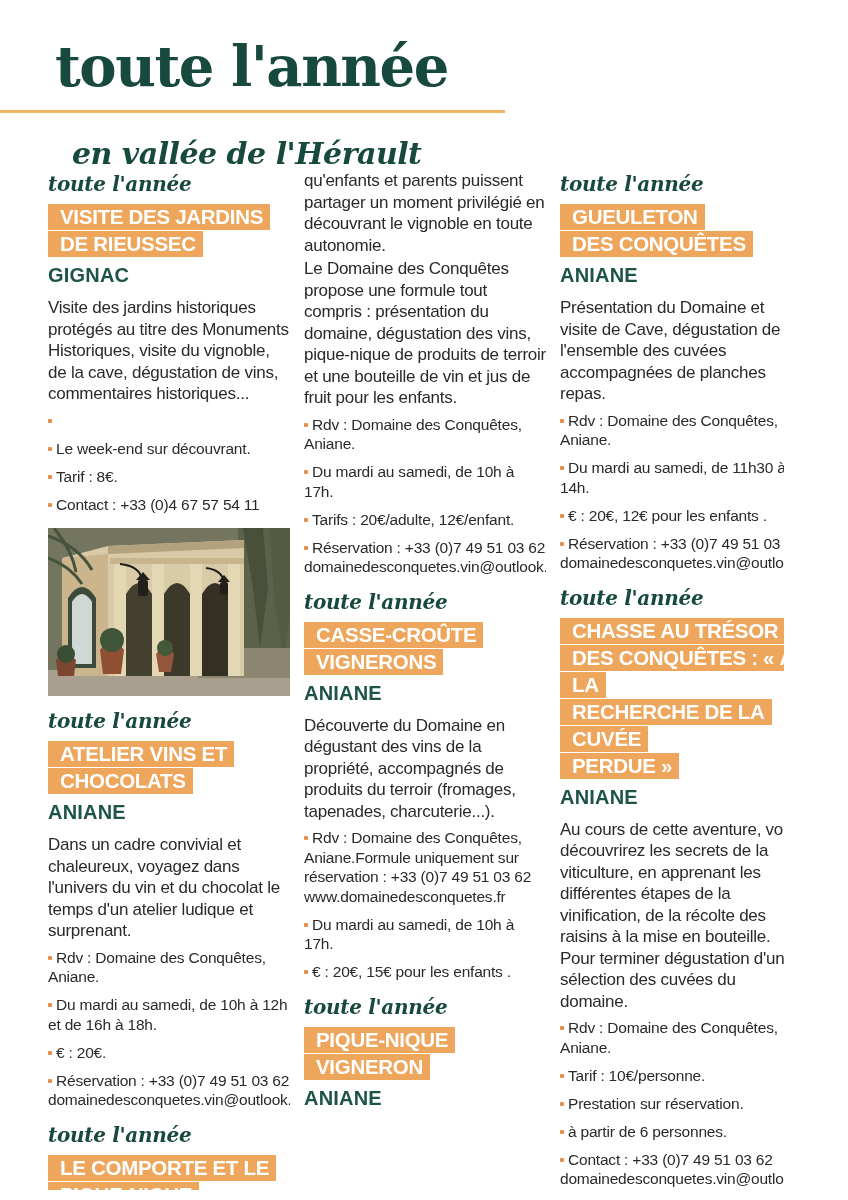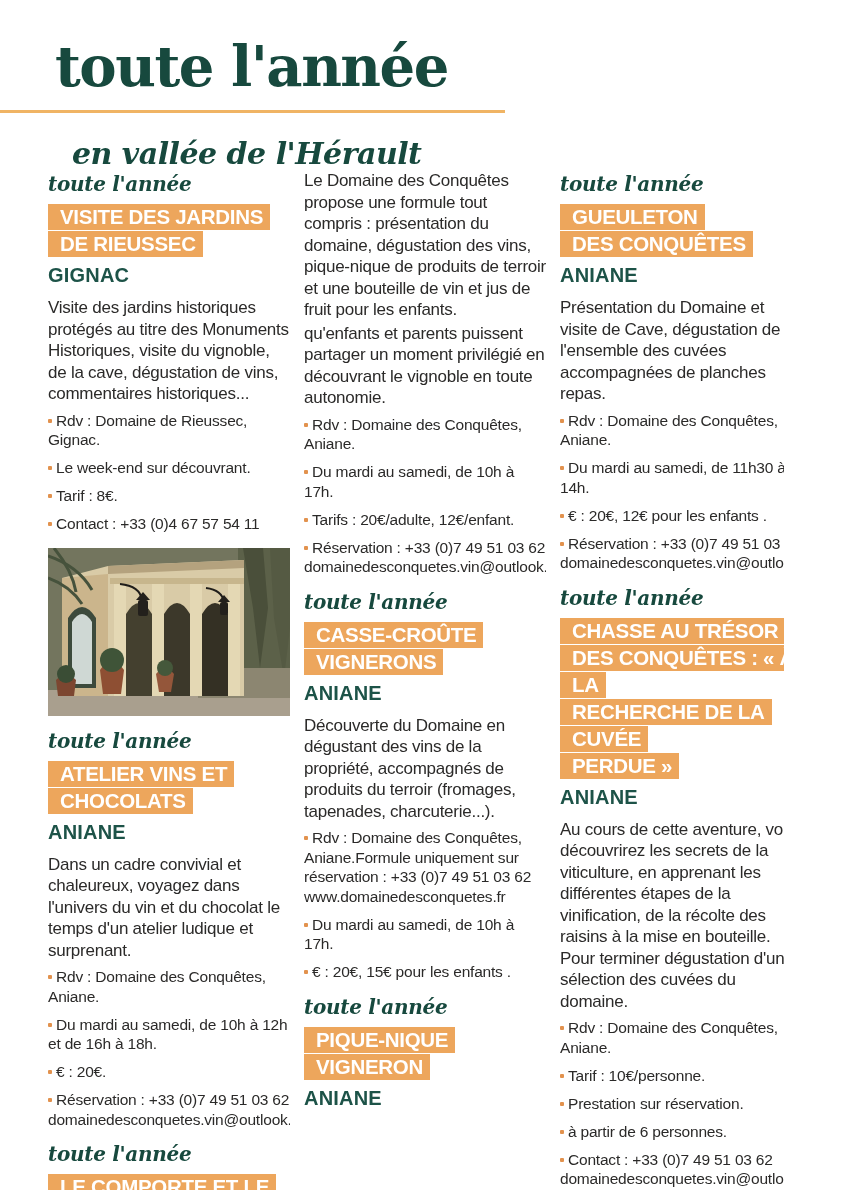--- a/index.html
+++ b/index.html
@@ -51,21 +51,21 @@
   <div id="rule-right" class="rule"></div>
   <h2 id="page-subtitle">en vallée de l'Hérault</h2>
 
   <div id="columns">
       <div class="col">
         <article class="event">
           <div class="kicker">toute l'année</div>
           <h3 class="title"><span class="hl">VISITE DES JARDINS<br>DE RIEUSSEC</span></h3>
           <div class="city">GIGNAC</div>
           <p class="body-p">Visite des jardins historiques protégés au titre des Monuments Historiques, visite du vignoble, de la cave, dégustation de vins, commentaires historiques...</p>
-          <div class="bullet"><span class="dot"></span><span class="btext">Rdv : Domaine de Rieussec, Gignac.</span></div>
+          <div class="bullet"><span class="dot"></span></div>
           <div class="bullet"><span class="dot"></span><span class="btext">Le week-end sur découvrant.</span></div>
           <div class="bullet"><span class="dot"></span><span class="btext">Tarif : 8€.</span></div>
           <div class="bullet"><span class="dot"></span><span class="btext">Contact : +33 (0)4 67 57 54 11</span></div>
         </article>
   <div class="photo">
     <svg width="242" height="168" viewBox="0 0 242 168" xmlns="http://www.w3.org/2000/svg">
 
       <rect x="0" y="0" width="242" height="168" fill="#73755e"></rect>
       <rect x="190" y="0" width="52" height="150" fill="#5c6149"></rect>
       <path d="M195 0 L205 60 L212 120 L220 60 L215 0 Z" fill="#4a4f3a"></path>
@@ -129,22 +129,22 @@
           <div class="bullet"><span class="dot"></span><span class="btext">€ : 20€.</span></div>
           <div class="bullet"><span class="dot"></span><span class="btext">Réservation : +33 (0)7 49 51 03 62<br>domainedesconquetes.vin@outlook.fr</span></div>
         </article>
         <article class="event">
           <div class="kicker">toute l'année</div>
           <h3 class="title"><span class="hl">LE COMPORTE ET LE<br>PIQUE-NIQUE VIGNERON</span></h3>
         </article>
       </div>
       <div class="col">
         <article class="event">
+          <p class="body-p">qu'enfants et parents puissent partager un moment privilégié en découvrant le vignoble en toute autonomie.</p>
           <p class="body-p">Le Domaine des Conquêtes propose une formule tout compris : présentation du domaine, dégustation des vins, pique-nique de produits de terroir et une bouteille de vin et jus de fruit pour les enfants.</p>
-          <p class="body-p">qu'enfants et parents puissent partager un moment privilégié en découvrant le vignoble en toute autonomie.</p>
           <div class="bullet"><span class="dot"></span><span class="btext">Rdv : Domaine des Conquêtes, Aniane.</span></div>
           <div class="bullet"><span class="dot"></span><span class="btext">Du mardi au samedi, de 10h à 17h.</span></div>
           <div class="bullet"><span class="dot"></span><span class="btext">Tarifs :  20€/adulte, 12€/enfant.</span></div>
           <div class="bullet"><span class="dot"></span><span class="btext">Réservation : +33 (0)7 49 51 03 62<br>domainedesconquetes.vin@outlook.fr</span></div>
         </article>
         <article class="event">
           <div class="kicker">toute l'année</div>
           <h3 class="title"><span class="hl">CASSE-CROÛTE<br>VIGNERONS</span></h3>
           <div class="city">ANIANE</div>
           <p class="body-p">Découverte du Domaine en dégustant des vins de la propriété, accompagnés de produits du terroir (fromages, tapenades, charcuterie...).</p>

